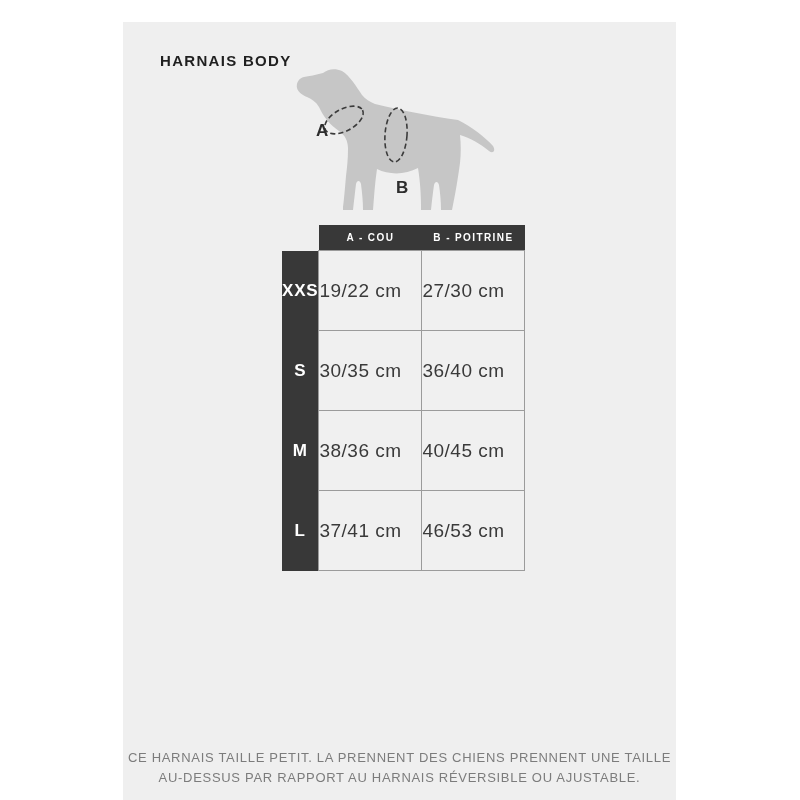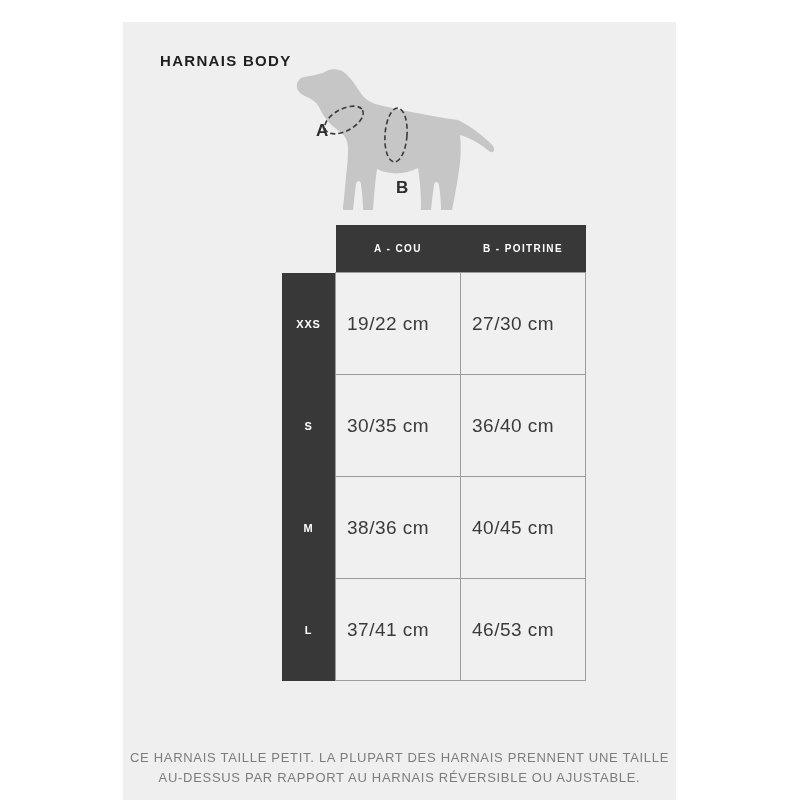--- a/index.html
+++ b/index.html
@@ -38,21 +38,21 @@
   }
   table.size-table {
     position: absolute;
     left: 159px;
     top: 203px;
     border-collapse: collapse;
     table-layout: fixed;
   }
   table.size-table th,
   table.size-table td {
-    padding: 11px;
+    padding: 0;
   }
   td.corner {
     width: 31px;
     background: transparent;
     border: none;
   }
   th.col-head {
     width: 102px;
     height: 25px;
     background: #383838;
@@ -60,21 +60,21 @@
     font-size: 10px;
     font-weight: bold;
     letter-spacing: 1.4px;
     text-align: center;
     vertical-align: middle;
   }
   td.size-cell {
     width: 31px;
     background: #383838;
     color: #ffffff;
-    font-size: 11px;
+    font-size: 17px;
     font-weight: bold;
     letter-spacing: 0.8px;
     text-align: center;
     vertical-align: middle;
   }
   td.val-cell {
     width: 102px;
     height: 79px;
     background: #f0f0f0;
     border: 1px solid #9b9b9b;
@@ -182,17 +182,17 @@
       <tr>
         <td class="size-cell">L</td>
         <td class="val-cell">37/41 cm</td>
         <td class="val-cell">46/53 cm</td>
       </tr>
     </tbody>
   </table>
 
 
   <div class="footer">
-    <div>CE HARNAIS TAILLE PETIT. LA PLUPART DES HARNAIS PRENNENT UNE TAILLE</div>
+    <div>CE HARNAIS TAILLE PETIT. LA PRENNENT DES CHIENS PRENNENT UNE TAILLE</div>
     <div>AU-DESSUS PAR RAPPORT AU HARNAIS RÉVERSIBLE OU AJUSTABLE.</div>
   </div>
 
 </div>
 
 </body></html>

